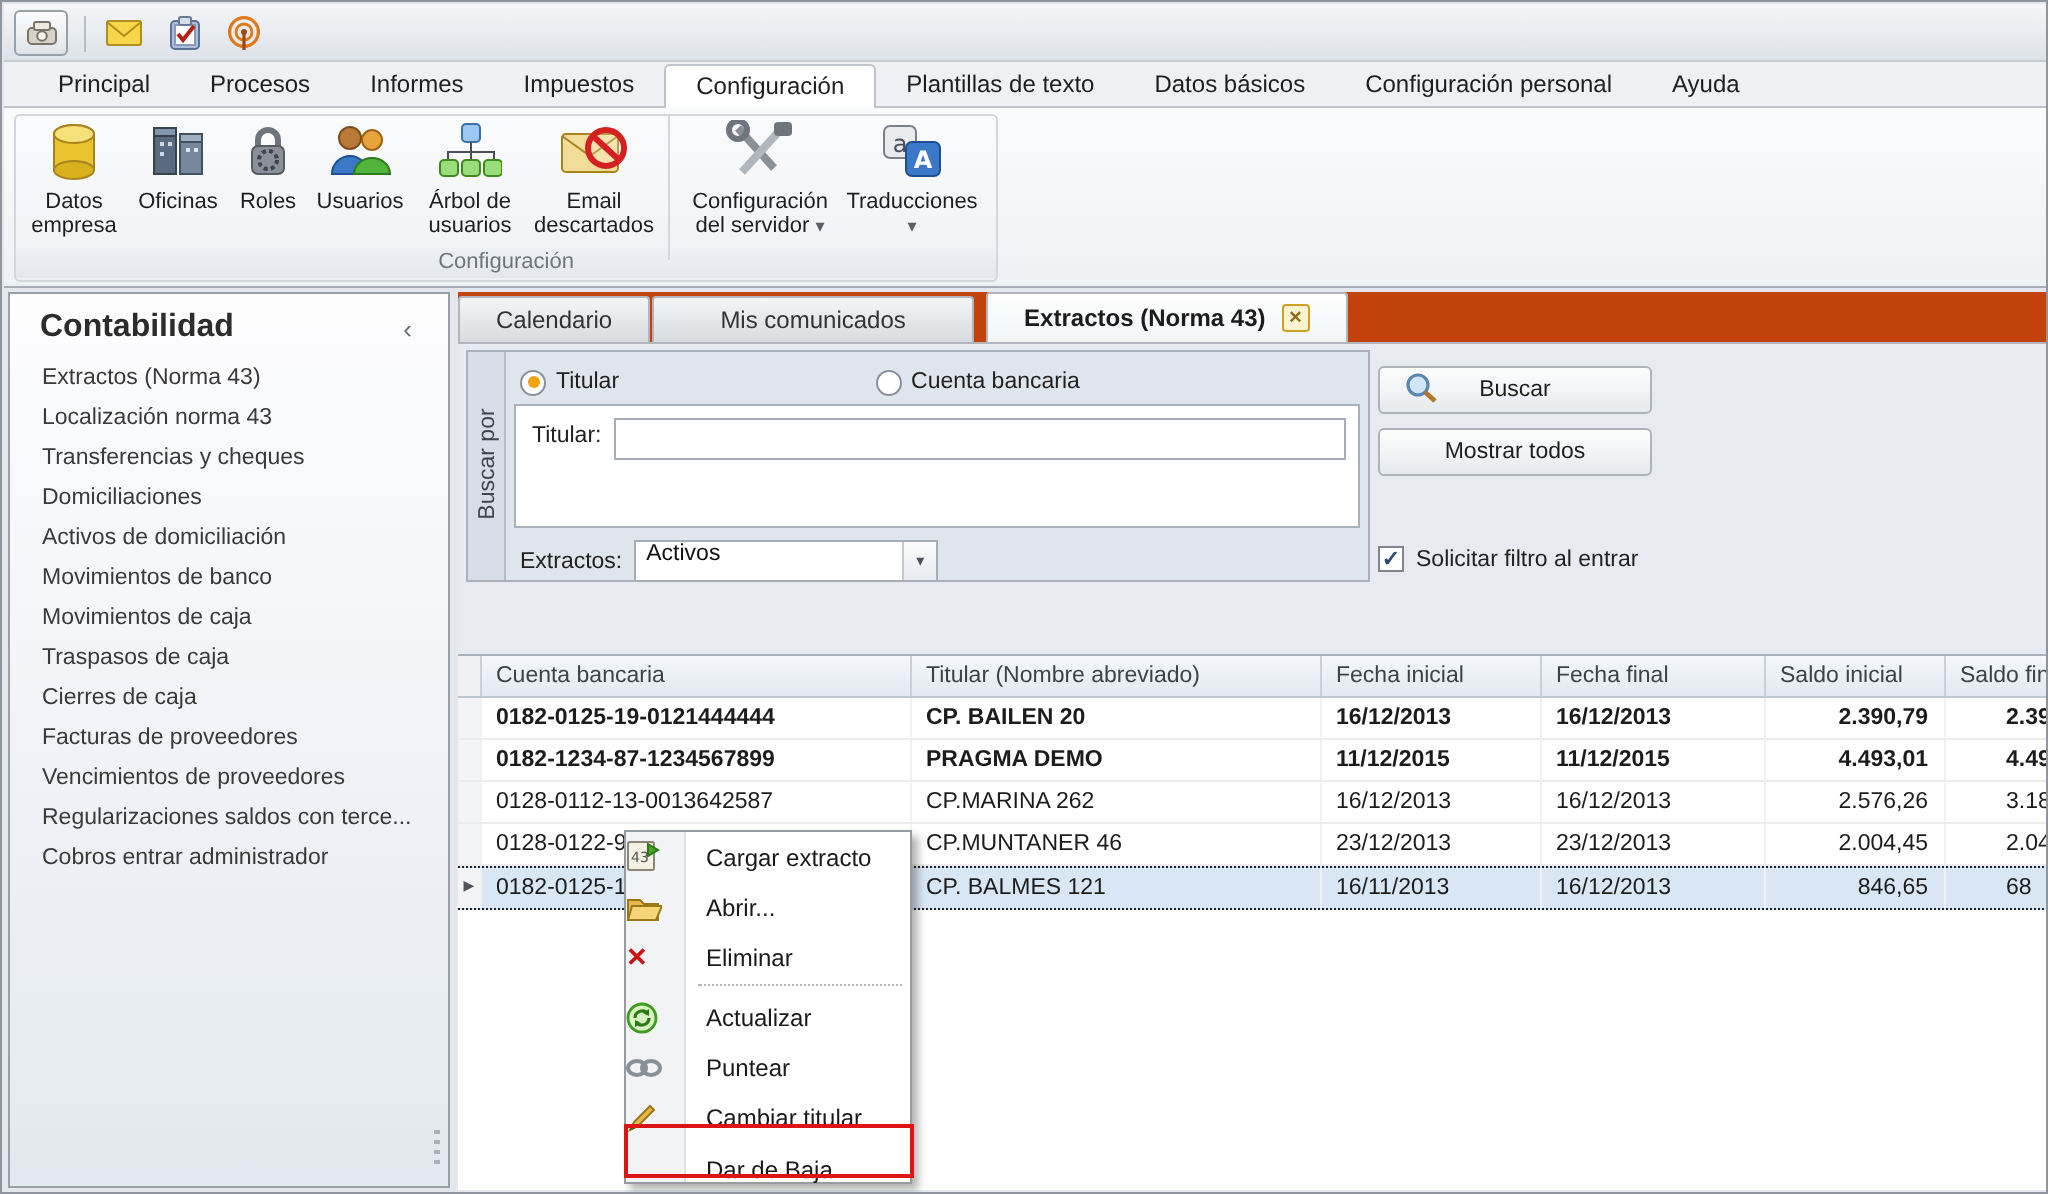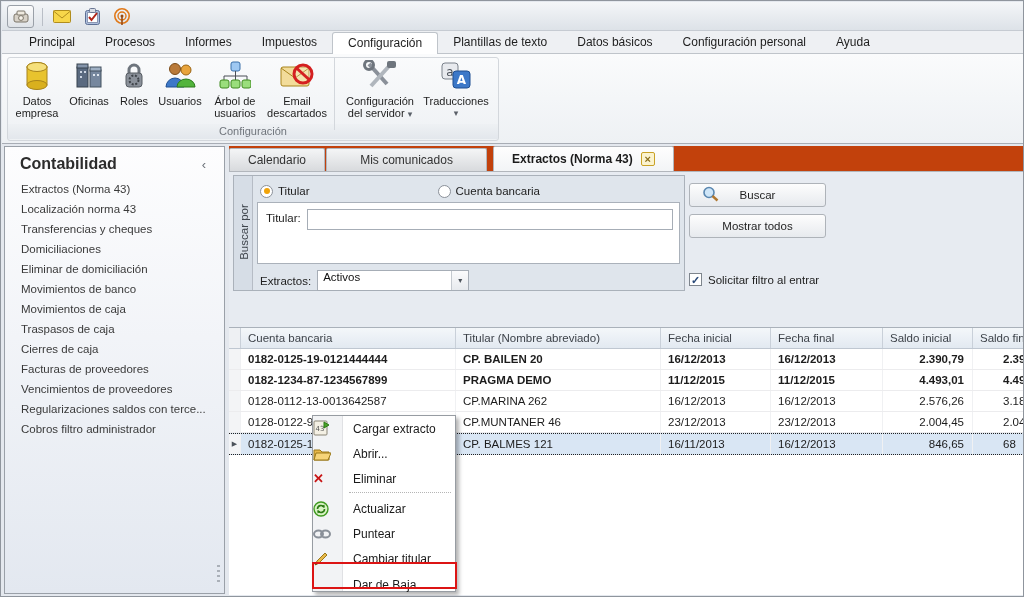--- a/index.html
+++ b/index.html
@@ -287,29 +287,29 @@
   </div>
 
   <div class="sidebar">
     <div class="sb-title">Contabilidad</div>
     <div class="sb-chevron">‹</div>
     <div class="sb-items">
       <div class="sb-item">Extractos (Norma 43)</div>
       <div class="sb-item">Localización norma 43</div>
       <div class="sb-item">Transferencias y cheques</div>
       <div class="sb-item">Domiciliaciones</div>
-      <div class="sb-item">Eliminar de domiciliación</div>
+      <div class="sb-item">Activos de domiciliación</div>
       <div class="sb-item">Movimientos de banco</div>
       <div class="sb-item">Movimientos de caja</div>
       <div class="sb-item">Traspasos de caja</div>
       <div class="sb-item">Cierres de caja</div>
       <div class="sb-item">Facturas de proveedores</div>
       <div class="sb-item">Vencimientos de proveedores</div>
       <div class="sb-item">Regularizaciones saldos con terce...</div>
-      <div class="sb-item">Cobros filtro administrador</div>
+      <div class="sb-item">Cobros entrar administrador</div>
     </div>
     <div class="sb-grip"></div>
   </div>
 
   <div class="main">
     <div class="mtabs">
       <div class="mtab">Calendario</div>
       <div class="mtab" style="width:161px;text-align:center">Mis comunicados activos</div>
       <div class="mtab active" style="margin-left:5px">
         <span>Extractos (Norma 43)</span>

